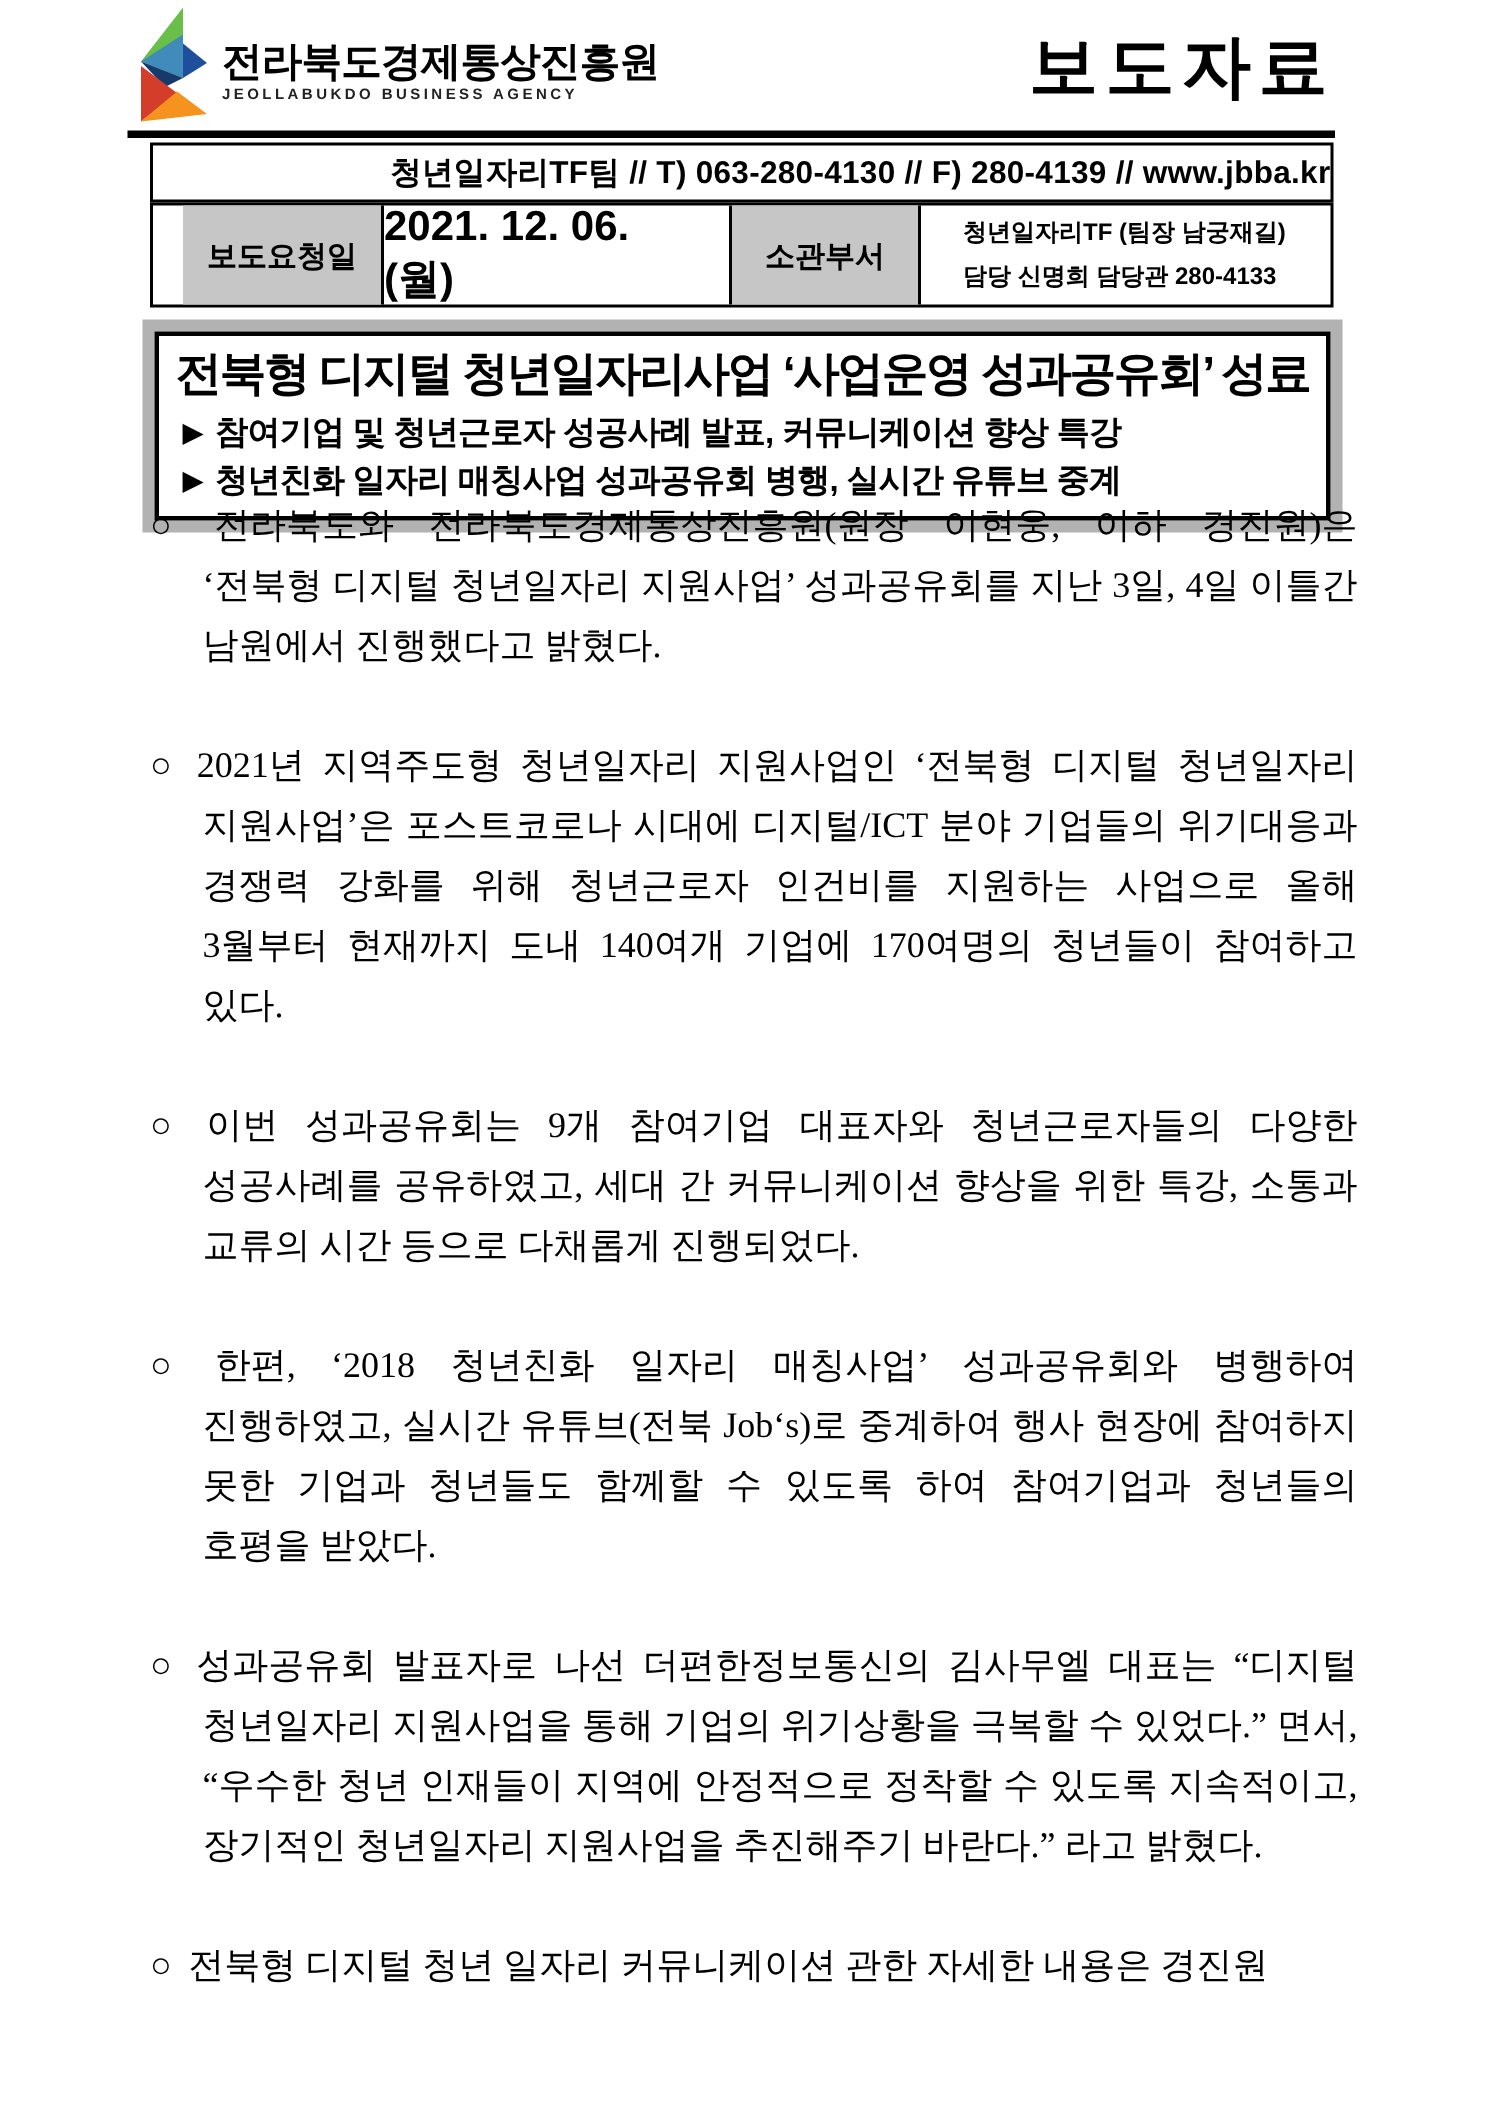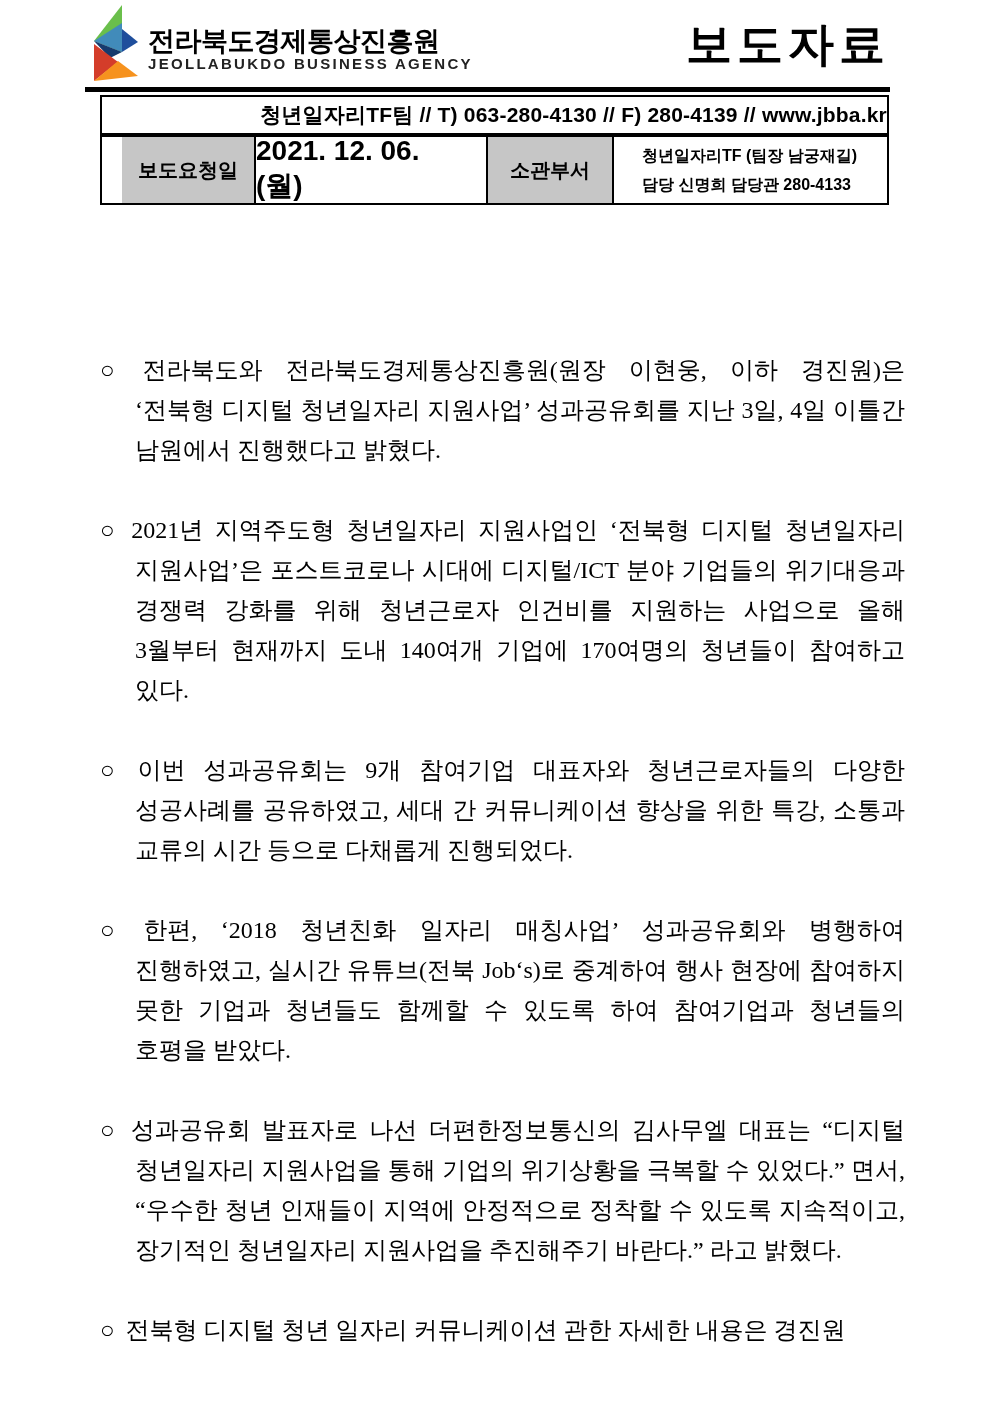--- a/index.html
+++ b/index.html
@@ -7,21 +7,21 @@
     position:relative; width:992px; height:1403px; margin:0 auto;
     background:#ffffff; overflow:hidden;
     font-family:"Liberation Sans", sans-serif; color:#000;
   }
 
   
   .brand { position:absolute; left:88px; top:4px; display:flex; align-items:flex-start; }
   .brand-mark { width:54px; height:80px; flex:0 0 auto; }
   .brand-text { margin-left:6px; padding-top:22px; }
   .brand-ko { font-size:27px; font-weight:800; letter-spacing:-0.5px; line-height:30px; }
-  .brand-en { font-size:15px; font-weight:700; letter-spacing:2.3px; line-height:14px; margin-top:1px; color:#222; }
+  .brand-en { font-size:10px; font-weight:700; letter-spacing:2.3px; line-height:14px; margin-top:1px; color:#222; }
   .doc-type {
     position:absolute; top:16px; right:102px;
     font-size:46px; font-weight:900; letter-spacing:5px; line-height:56px;
   }
   .top-rule { position:absolute; left:85px; top:87px; width:805px; height:5px; background:#000; }
 
   
   .contact-bar {
     position:absolute; left:100px; top:95px; width:789px; height:40px;
     border:2px solid #000; box-sizing:border-box;
@@ -53,21 +53,21 @@
   .headline-title {
     font-size:31px; font-weight:800; letter-spacing:-1.5px; line-height:42px;
     text-align:center; white-space:nowrap; overflow:hidden;
   }
   .headline-bullets { margin-top:2px; }
   .headline-bullet { font-size:22px; font-weight:800; letter-spacing:-0.5px; line-height:31px; }
   .bullet-marker { display:inline-block; margin:0 9px 0 6px; font-size:17px; vertical-align:1px; }
 
   
   .body-text {
-    position:absolute; left:100px; top:350px; width:805px;
+    position:absolute; left:100px; top:331px; width:805px;
     font-family:"Liberation Serif", "DejaVu Serif", serif;
     font-size:24px; line-height:40px; text-align:justify; word-break:keep-all;
   }
   .para { padding-left:35px; text-indent:-35px; margin:0 0 40px 0; }
   .para-marker { margin-right:11px; }
 </style>
 </head>
 <body>
 
 <div class="page">
@@ -96,20 +96,33 @@
   <div class="info-table">
     <div class="cell cell-label cell-l1">보도요청일</div>
     <div class="cell cell-v1">2021. 12. 06.(월)</div>
     <div class="cell cell-label cell-l2">소관부서</div>
     <div class="cell cell-v2">
       <div>청년일자리TF (팀장 남궁재길)</div>
       <div>담당 신명희 담당관 280-4133</div>
     </div>
   </div>
 
+  <div class="headline-frame">
+    <div class="headline-inner">
+      <div class="headline-title">전북형 디지털 청년일자리사업 ‘사업운영 성과공유회’ 성료</div>
+      <div class="headline-bullets">
+        <div class="headline-bullet">
+          <span class="bullet-marker">▶</span><span>참여기업 및 청년근로자 성공사례 발표, 커뮤니케이션 향상 특강</span>
+        </div>
+        <div class="headline-bullet">
+          <span class="bullet-marker">▶</span><span>청년친화 일자리 매칭사업 성과공유회 병행, 실시간 유튜브 중계</span>
+        </div>
+      </div>
+    </div>
+  </div>
 
   <div class="body-text">
     <p class="para"><span class="para-marker">○</span><span>전라북도와 전라북도경제통상진흥원(원장 이현웅, 이하 경진원)은 ‘전북형 디지털 청년일자리 지원사업’ 성과공유회를 지난 3일, 4일 이틀간 남원에서 진행했다고 밝혔다.</span></p>
     <p class="para"><span class="para-marker">○</span><span>2021년 지역주도형 청년일자리 지원사업인 ‘전북형 디지털 청년일자리 지원사업’은 포스트코로나 시대에 디지털/ICT 분야 기업들의 위기대응과 경쟁력 강화를 위해 청년근로자 인건비를 지원하는 사업으로 올해 3월부터 현재까지 도내 140여개 기업에 170여명의 청년들이 참여하고 있다.</span></p>
     <p class="para"><span class="para-marker">○</span><span>이번 성과공유회는 9개 참여기업 대표자와 청년근로자들의 다양한 성공사례를 공유하였고, 세대 간 커뮤니케이션 향상을 위한 특강, 소통과 교류의 시간 등으로 다채롭게 진행되었다.</span></p>
     <p class="para"><span class="para-marker">○</span><span>한편, ‘2018 청년친화 일자리 매칭사업’ 성과공유회와 병행하여 진행하였고, 실시간 유튜브(전북 Job‘s)로 중계하여 행사 현장에 참여하지 못한 기업과 청년들도 함께할 수 있도록 하여 참여기업과 청년들의 호평을 받았다.</span></p>
     <p class="para"><span class="para-marker">○</span><span>성과공유회 발표자로 나선 더편한정보통신의 김사무엘 대표는 “디지털 청년일자리 지원사업을 통해 기업의 위기상황을 극복할 수 있었다.” 면서, “우수한 청년 인재들이 지역에 안정적으로 정착할 수 있도록 지속적이고, 장기적인 청년일자리 지원사업을 추진해주기 바란다.” 라고 밝혔다.</span></p>
     <p class="para"><span class="para-marker">○</span><span>전북형 디지털 청년 일자리 커뮤니케이션 관한 자세한 내용은 경진원</span></p>
   </div>
 

